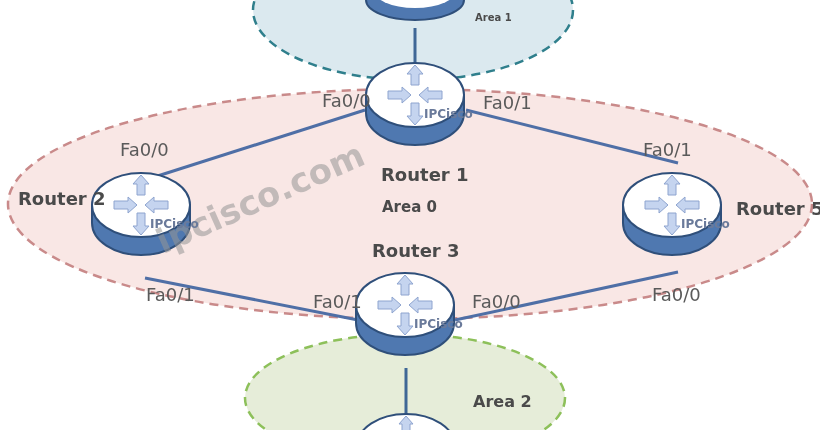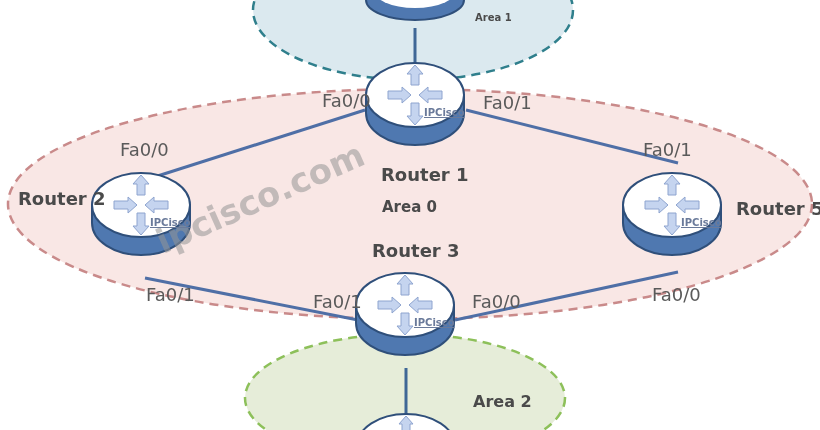--- a/index.html
+++ b/index.html
@@ -1,21 +1,21 @@
 <!DOCTYPE html>
 <html><head>
 <meta charset="utf-8">
 <style>
   html, body { margin:0; padding:0; background:#ffffff; }
   body { width:820px; height:430px; overflow:hidden; position:relative; font-family:"Liberation Sans", sans-serif; }
   #stage { position:absolute; left:0; top:0; width:820px; height:430px; }
   .lbl { position:absolute; font-family:"DejaVu Sans", sans-serif; font-size:18px; color:#5a5a5a; white-space:nowrap; }
   .bold { font-weight:bold; color:#4a4a4a; }
   .watermark { position:absolute; left:150px; top:225px; font-family:"DejaVu Sans", sans-serif; font-weight:bold; font-size:34px; color:rgba(150,150,150,0.55); transform:rotate(-24deg); transform-origin:left top; white-space:nowrap; }
-  .rtag { position:absolute; font-family:"DejaVu Sans", sans-serif; font-size:10px; font-weight:bold; color:#6a7a9a;text-decoration:underline; }
+  .rtag { position:absolute; font-family:"DejaVu Sans", sans-serif; font-size:12px; font-weight:bold; color:#6a7a9a; }
 </style>
 </head>
 <body>
 
 <div id="stage">
 <svg width="820" height="430" viewBox="0 0 820 430">
   <defs>
     <g id="arrows">
 
       <path d="M0,-30 L-8,-21 L-4,-21 L-4,-10 L4,-10 L4,-21 L8,-21 Z" fill="#c5d4ef" stroke="#8ea4cf" stroke-width="1"></path>

